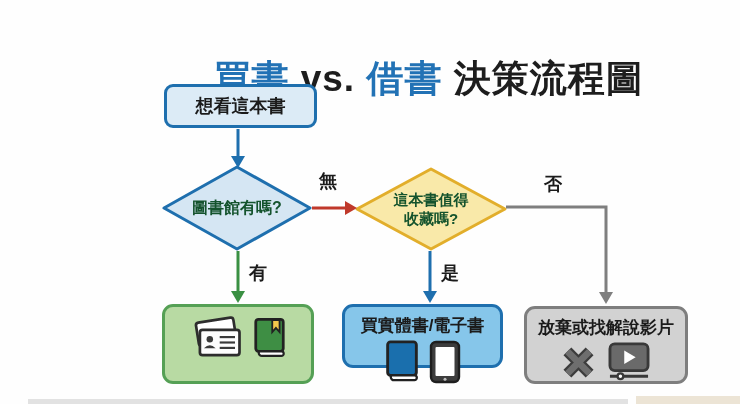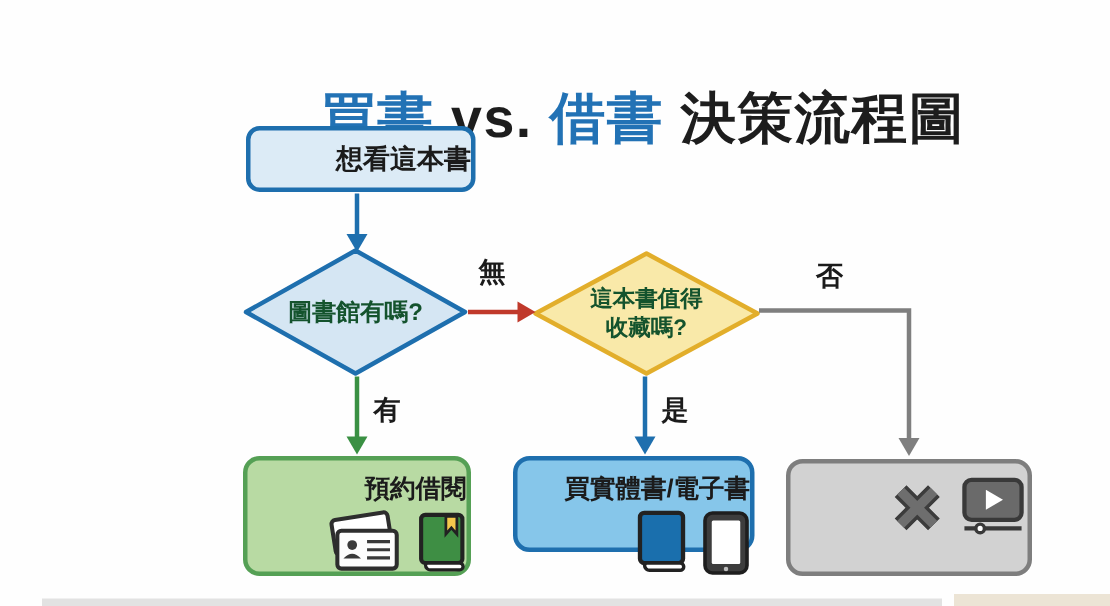--- a/index.html
+++ b/index.html
@@ -36,21 +36,21 @@
     left: 0; top: 0;
     width: 740px; height: 404px;
   }
   
   .node {
     position: absolute;
     box-sizing: border-box;
     border-radius: 9px;
     display: flex;
     flex-direction: column;
-    align-items: flex-end;
+    align-items: center;
     justify-content: center;
     color: #1b1b1b;
     font-weight: 700;
   }
   .start-box {
     left: 164px; top: 84px;
     width: 153px; height: 44px;
     background: #dcebf6;
     border: 3px solid #1e6fae;
     font-size: 18px;
@@ -173,21 +173,20 @@
     <div>這本書值得</div>
     <div>收藏嗎?</div>
   </div>
 
   <div class="edge-label lbl-no">無</div>
   <div class="edge-label lbl-have">有</div>
   <div class="edge-label lbl-yes">是</div>
   <div class="edge-label lbl-nope">否</div>
 
   <div class="node outcome outcome-borrow">
-    <div class="outcome-label">預約借閱</div>
     <div class="icon-row">
       <span>
         <svg width="54" height="44" viewBox="0 0 60 48">
           <rect x="8" y="4" width="42" height="26" rx="3" fill="#ffffff" stroke="#2d2d2d" stroke-width="3" transform="rotate(-9 29 17)"></rect>
           <rect x="11" y="15" width="44" height="28" rx="3" fill="#fdfdfd" stroke="#2d2d2d" stroke-width="3"></rect>
           <circle cx="22" cy="25.5" r="3.6" fill="#3a3a3a"></circle>
           <path d="M15.5 35.5 Q22 28.5 28.5 35.5 Z" fill="#3a3a3a"></path>
           <line x1="33" y1="23" x2="50" y2="23" stroke="#3a3a3a" stroke-width="2.4"></line>
           <line x1="33" y1="29" x2="50" y2="29" stroke="#3a3a3a" stroke-width="2.4"></line>
           <line x1="33" y1="35" x2="50" y2="35" stroke="#3a3a3a" stroke-width="2.4"></line>
@@ -216,20 +215,21 @@
         <svg width="32" height="44" viewBox="0 0 32 44">
           <rect x="2" y="2" width="28" height="40" rx="5" fill="#3d3d3d" stroke="#1e1e1e" stroke-width="2.4"></rect>
           <rect x="6.5" y="7" width="19" height="29" rx="1" fill="#ffffff"></rect>
           <circle cx="16" cy="39.3" r="1.5" fill="#bfbfbf"></circle>
         </svg>
       </span>
     </div>
   </div>
 
   <div class="node outcome outcome-giveup">
+    <div class="outcome-label">放棄或找解說影片</div>
     <div class="icon-row">
       <span>
         <svg width="37" height="37" viewBox="0 0 40 40">
           <path d="M8 8 L32 32 M32 8 L8 32" stroke="#3c3c3c" stroke-width="12" stroke-linecap="butt"></path>
           <path d="M8 8 L32 32 M32 8 L8 32" stroke="#6e6e6e" stroke-width="7" stroke-linecap="butt"></path>
         </svg>
       </span>
       <span>
         <svg width="46" height="40" viewBox="0 0 48 42">
           <rect x="4" y="2" width="40" height="28" rx="5" fill="#6a6a6a" stroke="#393939" stroke-width="3"></rect>

